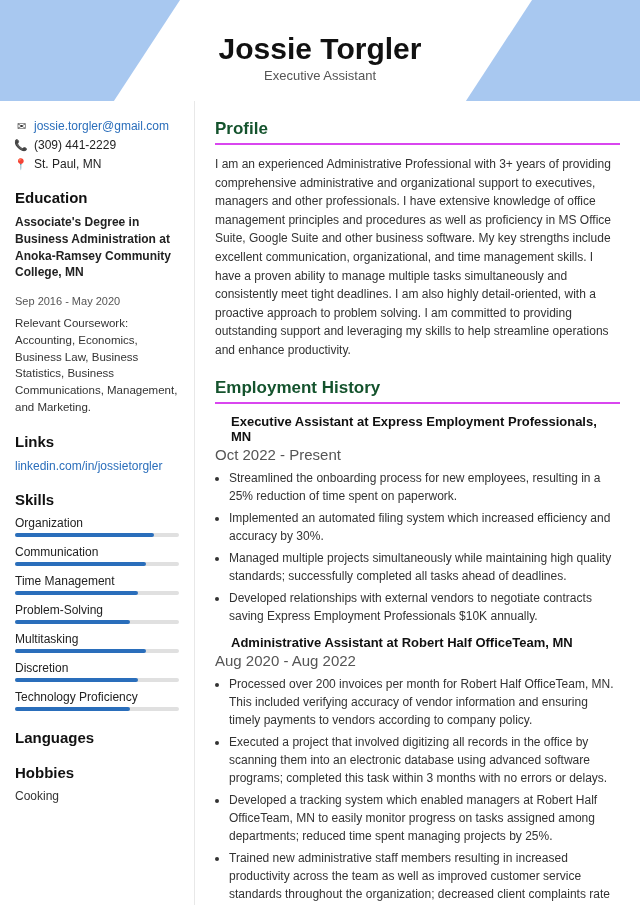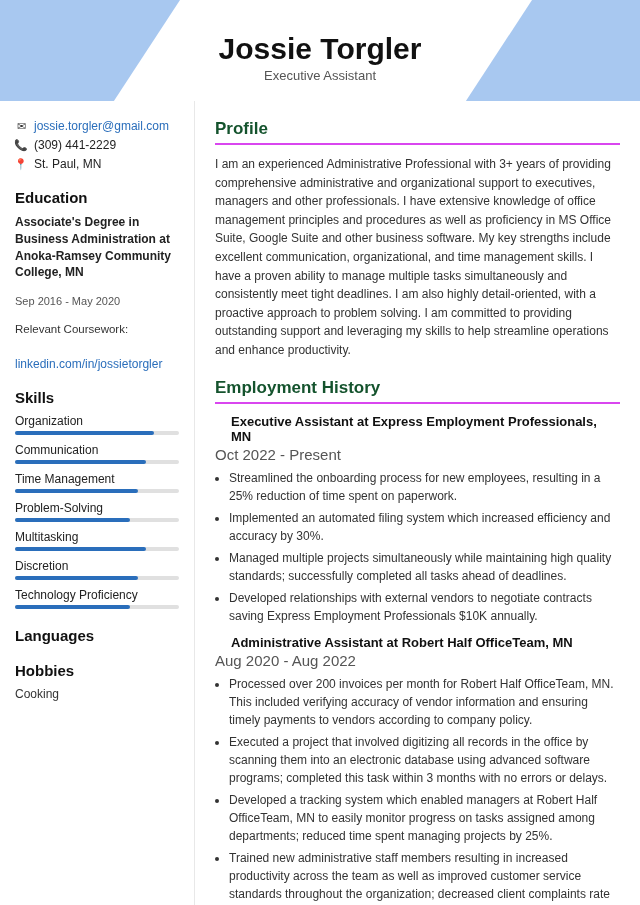--- a/index.html
+++ b/index.html
@@ -99,21 +99,21 @@
 
     .edu-title {
       font-weight: 700;
       font-size: 12px;
       line-height: 1.4;
       margin-bottom: 14px;
     }
     .edu-date {
       font-size: 11px;
       color: #555;
-      margin-bottom: 14px;
+      margin-bottom: 8px;
     }
     .edu-courses {
       font-size: 11.5px;
       color: #333;
       line-height: 1.45;
     }
 
     .link-item a {
       color: #2a6ebb;
       text-decoration: none;
@@ -246,24 +246,26 @@
       </div>
     </div>
 
     <div class="sidebar-section">
       <div class="sidebar-section-title">Education</div>
       <div class="edu-title">Associate's Degree in Business Administration at Anoka-Ramsey Community College, MN</div>
       <div class="edu-date">Sep 2016 - May 2020</div>
       <div class="edu-courses">
         <span>Relevant Coursework:</span>
         <br>
-      </div>
-    </div>
-
-    <div class="sidebar-section">
+        <span>Accounting, Economics, Business Law, Business Statistics, Business Communications, Management, and Marketing.</span>
+      </div>
+    </div>
+
+    <div class="sidebar-section">
+      <div class="sidebar-section-title">Links</div>
       <div class="link-item">
         <a href="#">linkedin.com/in/jossietorgler</a>
       </div>
     </div>
 
     <div class="sidebar-section">
       <div class="sidebar-section-title">Skills</div>
       <div id="skills-container">
           <div class="skill-item">
       <div class="skill-name">Organization</div>

